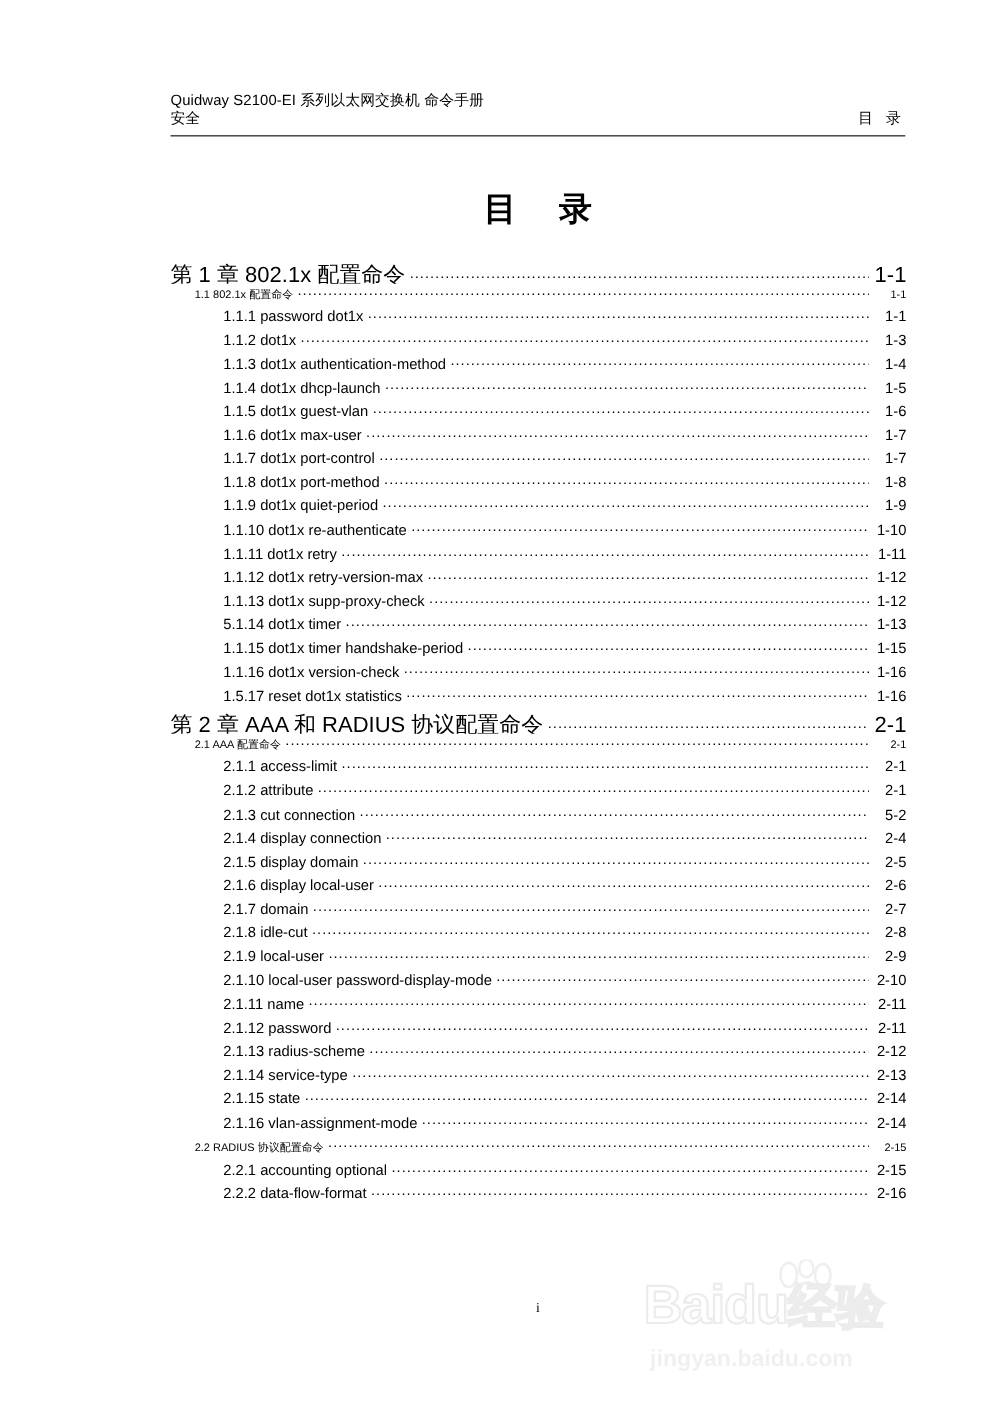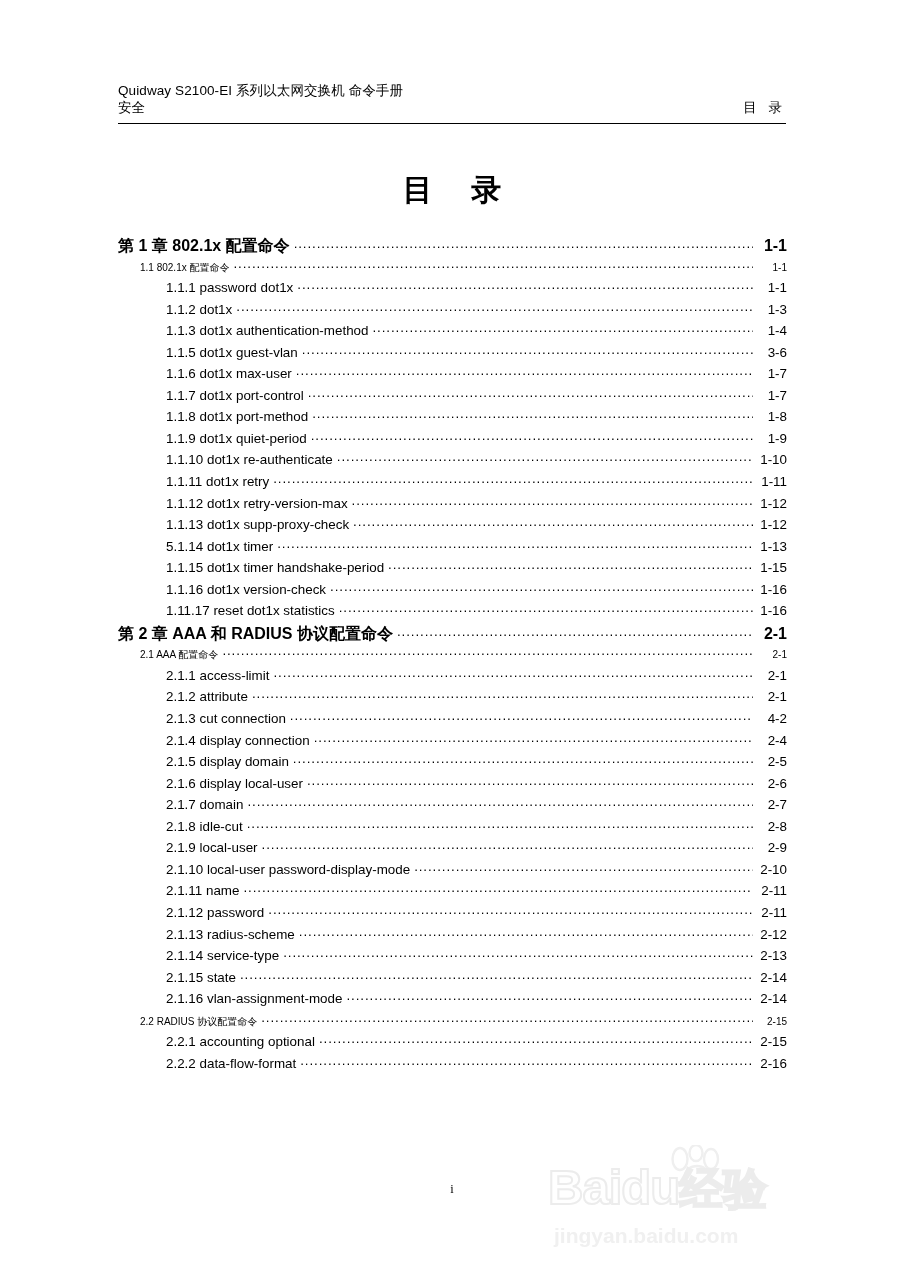--- a/index.html
+++ b/index.html
@@ -12,20 +12,21 @@
     color: #000000;
     -webkit-font-smoothing: antialiased;
   }
   #page {
     position: relative;
     width: 820px;
     height: 1280px;
     background: #ffffff;
     overflow: hidden;
     box-sizing: border-box;
+    margin-left: 37px;
   }
 
   
   .page-header {
     position: absolute;
     left: 118px;
     top: 82px;
     width: 668px;
   }
   .header-line1 {
@@ -108,21 +109,21 @@
   
   .lvl-1 { margin-left: 0px; }
   .lvl-2 { margin-left: 22px; }
   .lvl-3 { margin-left: 48px; }
 
   .lvl-1 .toc-label { font-weight: bold; }
   .lvl-2 .toc-label { font-weight: normal; }
   .lvl-3 .toc-label { font-weight: normal; }
 
   .lvl-1 .toc-label,
-  .lvl-1 .toc-page { font-size: 16px; font-weight: bold; }
+  .lvl-1 .toc-page { font-size: 20px; font-weight: normal; }
   .lvl-2 .toc-label,
   .lvl-2 .toc-page { font-size: 10px; }
 
   
   .folio {
     position: absolute;
     top: 1182px;
     left: 0;
     width: 904px;
     text-align: center;
@@ -212,23 +213,28 @@
         <span class="toc-label">1.1.2 dot1x</span>
         <span class="toc-dots"></span>
         <span class="toc-page">1-3</span>
       </div>
       <div class="toc-row lvl-3">
         <span class="toc-label">1.1.3 dot1x authentication-method</span>
         <span class="toc-dots"></span>
         <span class="toc-page">1-4</span>
       </div>
       <div class="toc-row lvl-3">
+        <span class="toc-label">1.1.4 dot1x dhcp-launch</span>
+        <span class="toc-dots"></span>
+        <span class="toc-page">1-5</span>
+      </div>
+      <div class="toc-row lvl-3">
         <span class="toc-label">1.1.5 dot1x guest-vlan</span>
         <span class="toc-dots"></span>
-        <span class="toc-page">3-6</span>
+        <span class="toc-page">1-6</span>
       </div>
       <div class="toc-row lvl-3">
         <span class="toc-label">1.1.6 dot1x max-user</span>
         <span class="toc-dots"></span>
         <span class="toc-page">1-7</span>
       </div>
       <div class="toc-row lvl-3">
         <span class="toc-label">1.1.7 dot1x port-control</span>
         <span class="toc-dots"></span>
         <span class="toc-page">1-7</span>
@@ -272,21 +278,21 @@
         <span class="toc-label">1.1.15 dot1x timer handshake-period</span>
         <span class="toc-dots"></span>
         <span class="toc-page">1-15</span>
       </div>
       <div class="toc-row lvl-3">
         <span class="toc-label">1.1.16 dot1x version-check</span>
         <span class="toc-dots"></span>
         <span class="toc-page">1-16</span>
       </div>
       <div class="toc-row lvl-3">
-        <span class="toc-label">1.11.17 reset dot1x statistics</span>
+        <span class="toc-label">1.5.17 reset dot1x statistics</span>
         <span class="toc-dots"></span>
         <span class="toc-page">1-16</span>
       </div>
       <div class="toc-row lvl-1">
         <span class="toc-label">第 2 章 AAA 和 RADIUS 协议配置命令</span>
         <span class="toc-dots"></span>
         <span class="toc-page">2-1</span>
       </div>
       <div class="toc-row lvl-2">
         <span class="toc-label">2.1 AAA 配置命令</span>
@@ -299,21 +305,21 @@
         <span class="toc-page">2-1</span>
       </div>
       <div class="toc-row lvl-3">
         <span class="toc-label">2.1.2 attribute</span>
         <span class="toc-dots"></span>
         <span class="toc-page">2-1</span>
       </div>
       <div class="toc-row lvl-3">
         <span class="toc-label">2.1.3 cut connection</span>
         <span class="toc-dots"></span>
-        <span class="toc-page">4-2</span>
+        <span class="toc-page">5-2</span>
       </div>
       <div class="toc-row lvl-3">
         <span class="toc-label">2.1.4 display connection</span>
         <span class="toc-dots"></span>
         <span class="toc-page">2-4</span>
       </div>
       <div class="toc-row lvl-3">
         <span class="toc-label">2.1.5 display domain</span>
         <span class="toc-dots"></span>
         <span class="toc-page">2-5</span>

